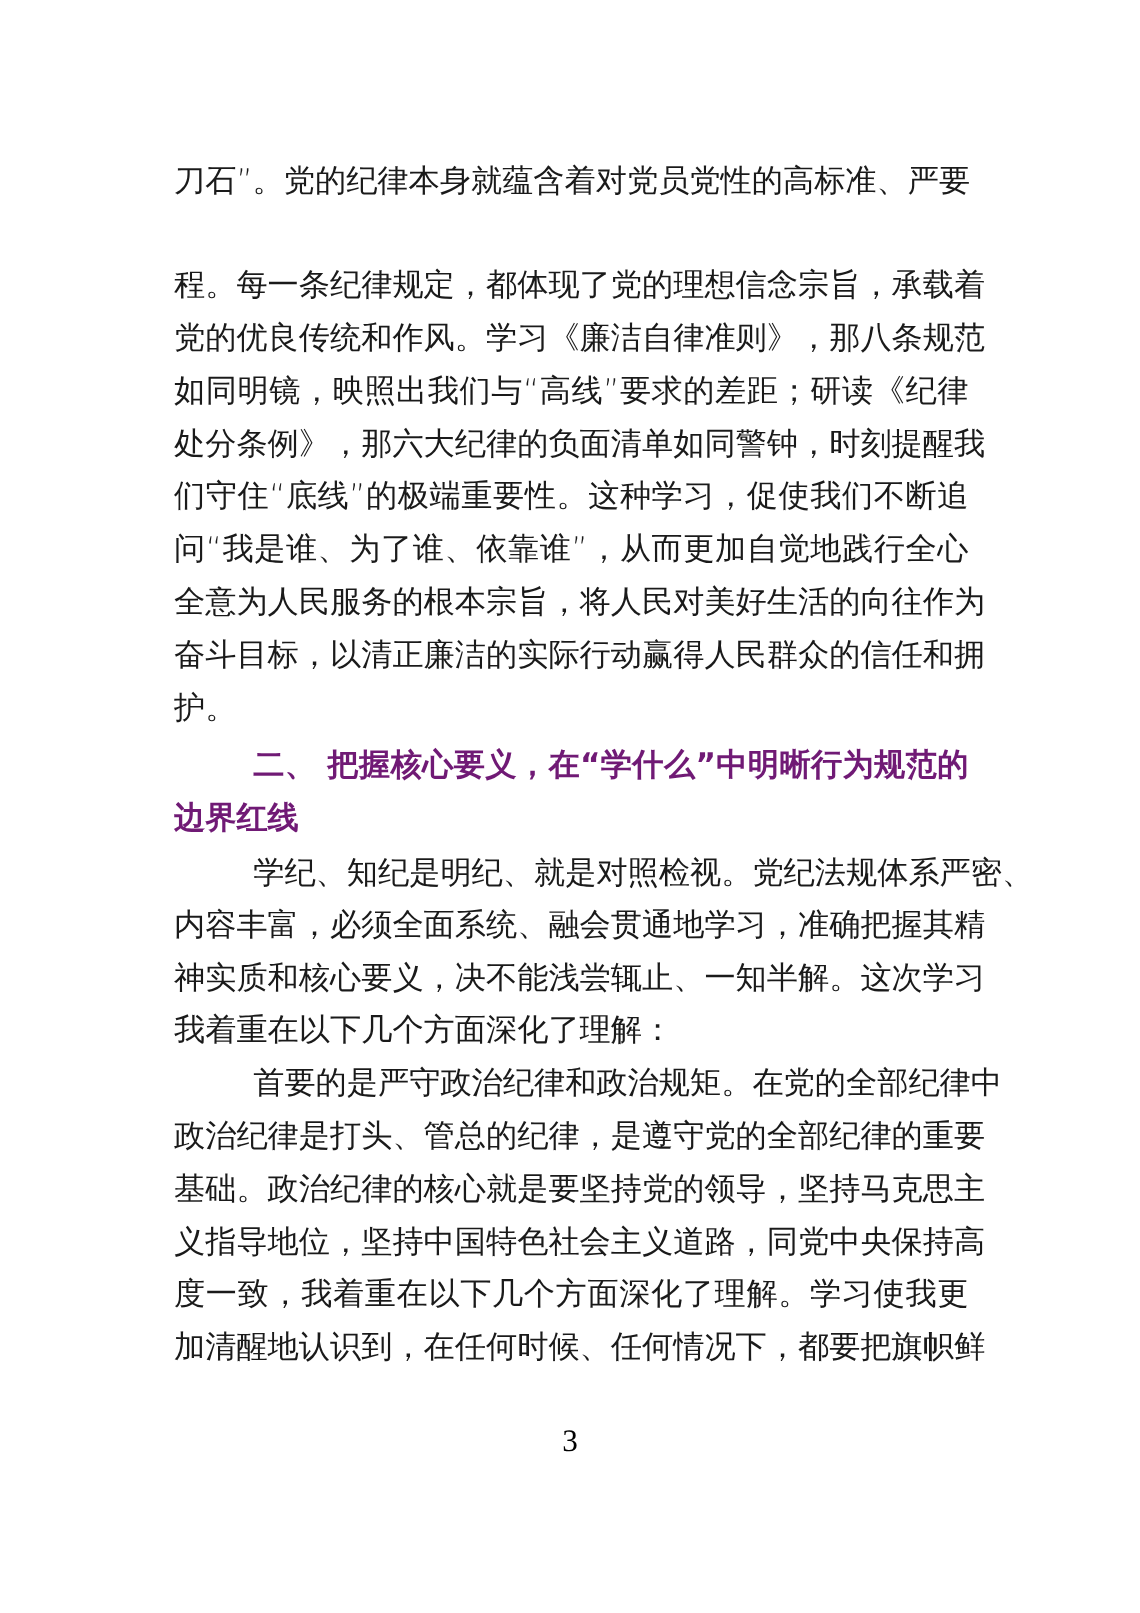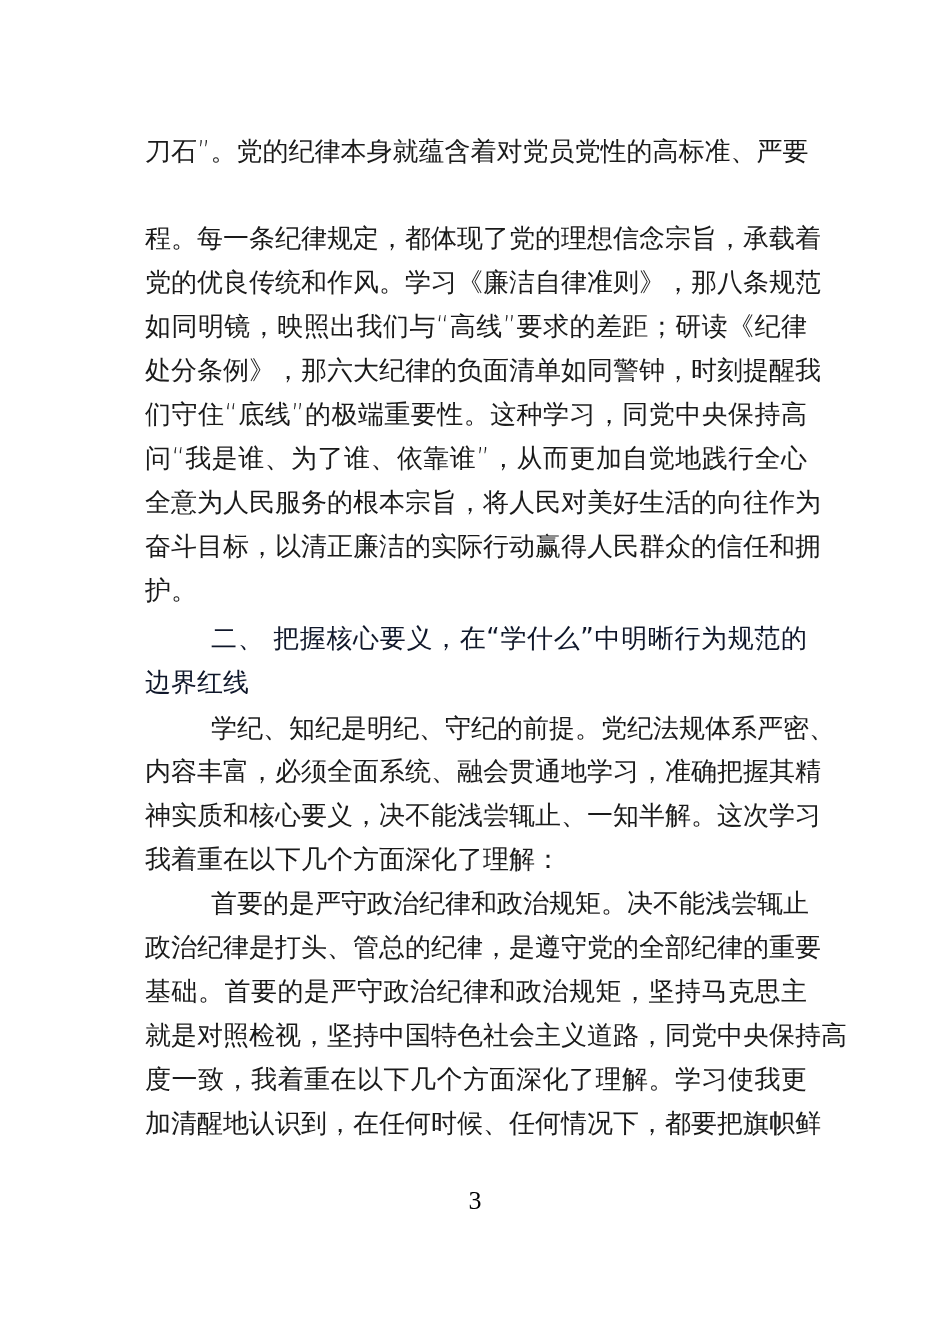--- a/index.html
+++ b/index.html
@@ -14,56 +14,56 @@
     font-family: "DejaVu Sans", sans-serif;
     font-size: 26px;
     color: #1a1a1a;
     white-space: nowrap;
     text-align: justify;
     text-align-last: justify;
     font-weight: 300;
   }
   .line.last { text-align-last: left; }
   .line.indent { left: 211px; width: 596px; }
-  .line.heading { font-weight: normal; color: #0f172a; }
+  .line.heading { font-weight: bold; color: #701a75; }
   .pagenum {
     position: absolute;
     left: 0; width: 950px;
     top: 1186px;
     text-align: center;
     font-family: "Liberation Serif", serif;
     font-size: 26px;
     color: #000;
   }
 </style>
 </head>
 <body>
 
 <div class="page">
 
   <div class="line" style="top:129px">刀石”。党的纪律本身就蕴含着对党员党性的高标准、严要</div>
   <div class="line" style="top:216px">程。每一条纪律规定，都体现了党的理想信念宗旨，承载着</div>
   <div class="line" style="top:260px">党的优良传统和作风。学习《廉洁自律准则》，那八条规范</div>
   <div class="line" style="top:304px">如同明镜，映照出我们与“高线”要求的差距；研读《纪律</div>
   <div class="line" style="top:348px">处分条例》，那六大纪律的负面清单如同警钟，时刻提醒我</div>
-  <div class="line" style="top:392px">们守住“底线”的极端重要性。这种学习，同党中央保持高</div>
+  <div class="line" style="top:392px">们守住“底线”的极端重要性。这种学习，促使我们不断追</div>
   <div class="line" style="top:436px">问“我是谁、为了谁、依靠谁”，从而更加自觉地践行全心</div>
   <div class="line" style="top:480px">全意为人民服务的根本宗旨，将人民对美好生活的向往作为</div>
   <div class="line" style="top:524px">奋斗目标，以清正廉洁的实际行动赢得人民群众的信任和拥</div>
   <div class="line last" style="top:568px">护。</div>
 
   <div class="line heading indent" style="top:616px">二、 把握核心要义，在“学什么”中明晰行为规范的</div>
   <div class="line heading last" style="top:660px">边界红线</div>
 
-  <div class="line indent" style="top:706px">学纪、知纪是明纪、守纪的前提。党纪法规体系严密、</div>
+  <div class="line indent" style="top:706px">学纪、知纪是明纪、就是对照检视。党纪法规体系严密、</div>
   <div class="line" style="top:749px">内容丰富，必须全面系统、融会贯通地学习，准确把握其精</div>
   <div class="line last" style="top:837px">我着重在以下几个方面深化了理解：</div>
   <div class="line" style="top:793px">神实质和核心要义，决不能浅尝辄止、一知半解。这次学习</div>
 
-  <div class="line indent" style="top:881px">首要的是严守政治纪律和政治规矩。决不能浅尝辄止</div>
+  <div class="line indent" style="top:881px">首要的是严守政治纪律和政治规矩。在党的全部纪律中</div>
   <div class="line" style="top:925px">政治纪律是打头、管总的纪律，是遵守党的全部纪律的重要</div>
-  <div class="line" style="top:969px">基础。首要的是严守政治纪律和政治规矩，坚持马克思主</div>
-  <div class="line" style="top:1013px">就是对照检视，坚持中国特色社会主义道路，同党中央保持高</div>
+  <div class="line" style="top:969px">基础。政治纪律的核心就是要坚持党的领导，坚持马克思主</div>
+  <div class="line" style="top:1013px">义指导地位，坚持中国特色社会主义道路，同党中央保持高</div>
   <div class="line" style="top:1057px">度一致，我着重在以下几个方面深化了理解。学习使我更</div>
   <div class="line" style="top:1101px">加清醒地认识到，在任何时候、任何情况下，都要把旗帜鲜</div>
 
   <div class="pagenum">3</div>
 </div>
 
 </body></html>

